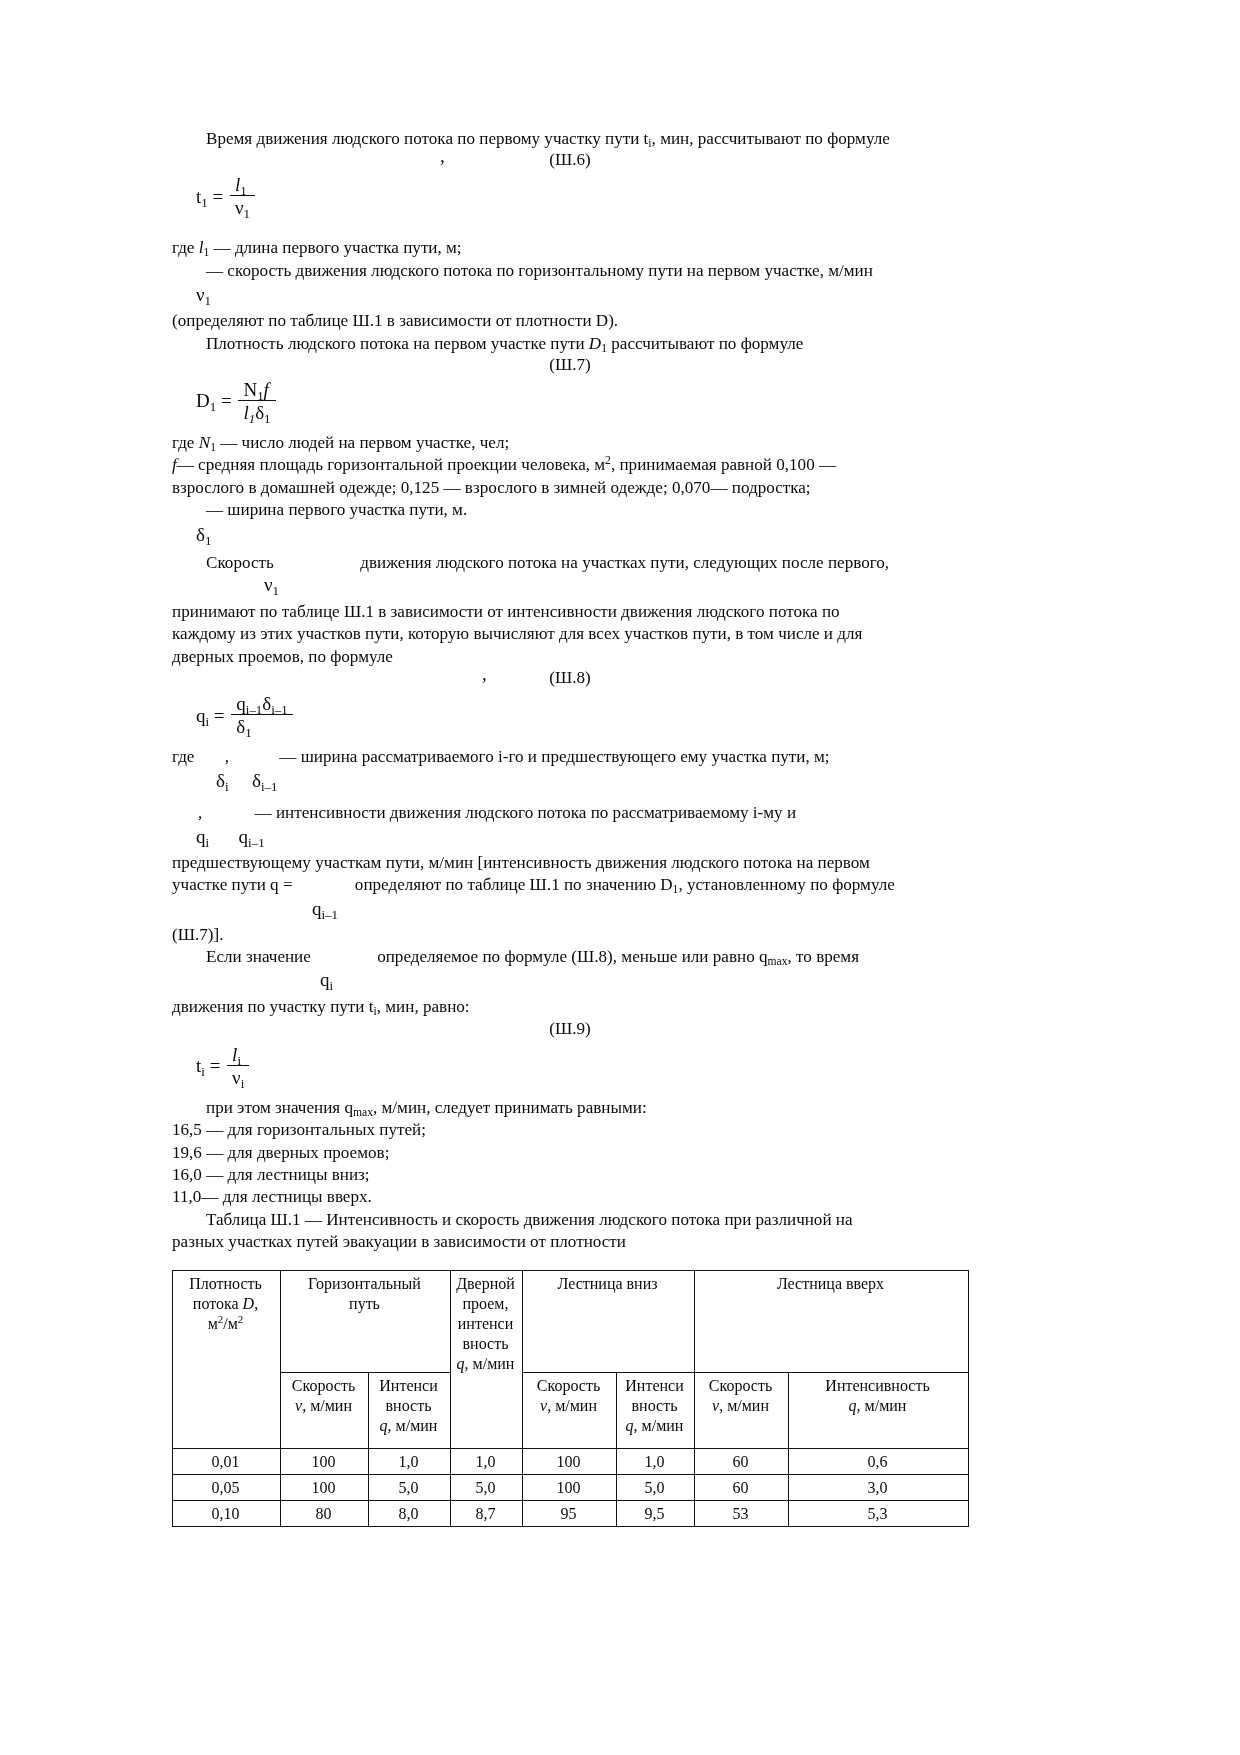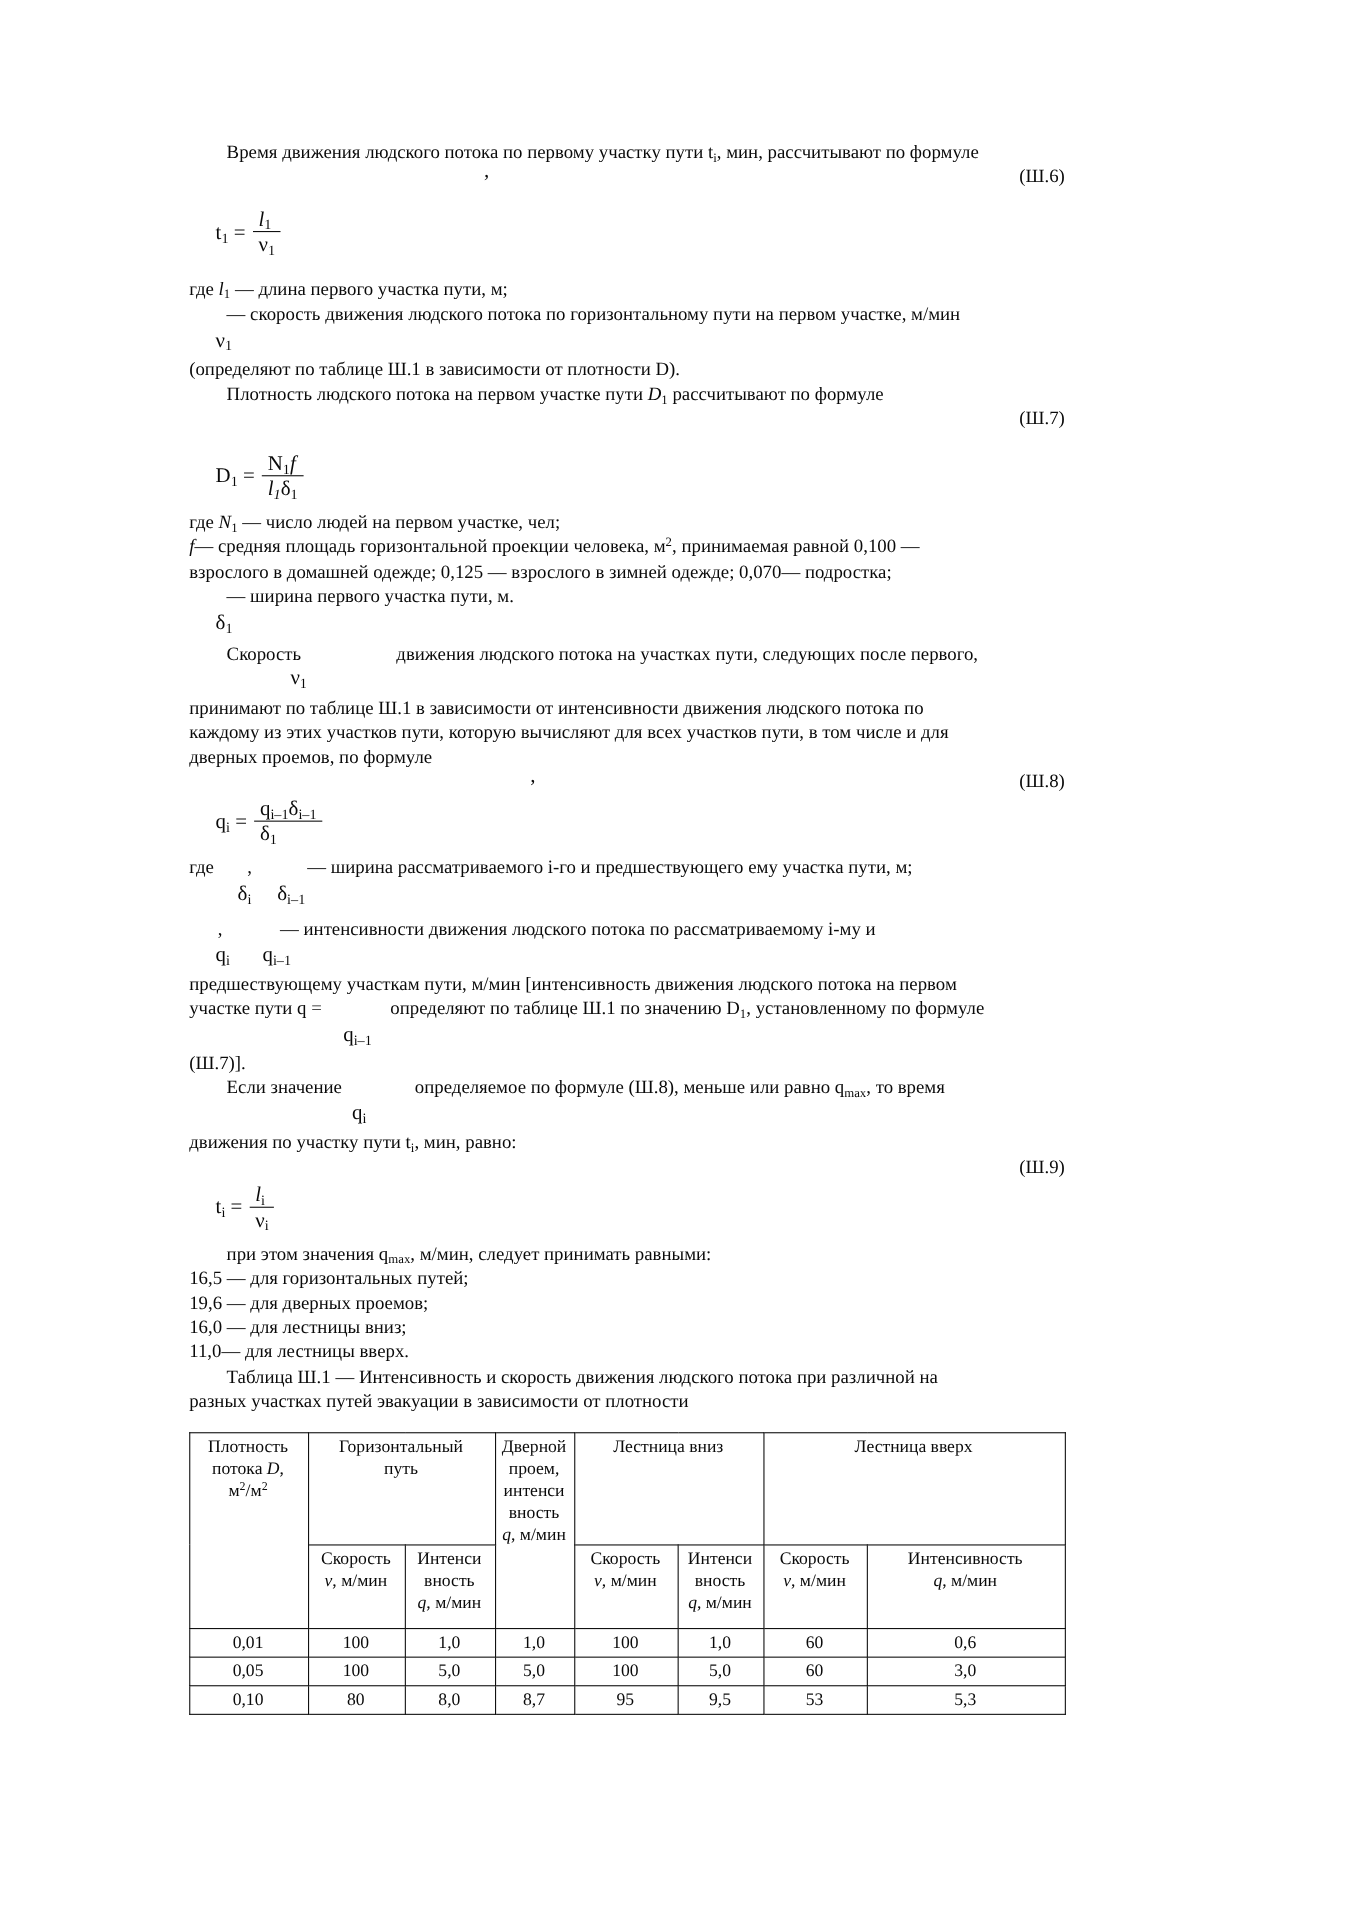--- a/index.html
+++ b/index.html
@@ -19,21 +19,21 @@
   }
   .para {
     font-size:17.1px;
     line-height:1.31;
     text-align:justify;
     text-justify:inter-word;
     margin:0;
   }
   .indent { text-indent:34px; }
   .noindent { text-indent:0; }
-  .eqnum { text-align:right; text-indent:0; font-size:17.1px; margin:0; }
+  .eqnum { text-align:center; text-indent:0; font-size:17.1px; margin:0; }
   sub  { font-size:0.68em; vertical-align:-0.28em; line-height:0; }
   sup  { font-size:0.68em; vertical-align:0.52em; line-height:0; }
   .it  { font-style:italic; }
 
   
   .formula {
     font-size:19px;
     line-height:1;
     margin:0;
     padding:0;
@@ -84,21 +84,21 @@
 </head>
 <body>
 
 <div class="page">
 
   <p class="para indent"><span>Время движения людского потока по первому участку пути t</span><sub>i</sub><span>, мин, рассчитывают по формуле</span></p>
 
   <div style="position:relative;">
     <p class="eqnum">(Ш.6)</p>
     <span class="orphan" style="left:268px; top:-4px;">,</span>
-    <p class="formula" style="margin-top:20px;">
+    <p class="formula" style="margin-top:5px;">
       <span class="fml-inner">
         <span class="lhs"><span>t</span><sub>1</sub></span>
         <span class="lhs">=</span>
         <span class="frac">
           <span class="num"><span class="it">l</span><sub>1</sub></span>
           <span class="den"><span>ν</span><sub>1</sub></span>
         </span>
       </span>
     </p>
   </div>
@@ -109,21 +109,21 @@
     <p class="para noindent" style="padding-left:34px;">— скорость движения людского потока по горизонтальному пути на первом участке, м/мин</p>
     <p class="formula" style="margin-top:3px;"><span class="fml-inner"><span>ν</span><sub>1</sub></span></p>
   </div>
 
   <p class="para noindent" style="margin-top:6px;">(определяют по таблице Ш.1 в зависимости от плотности D).</p>
 
   <p class="para indent"><span>Плотность людского потока на первом участке пути </span><span class="it">D</span><sub>1</sub><span> рассчитывают по формуле</span></p>
 
   <div style="position:relative;">
     <p class="eqnum">(Ш.7)</p>
-    <p class="formula" style="margin-top:22px;">
+    <p class="formula" style="margin-top:5px;">
       <span class="fml-inner">
         <span class="lhs"><span>D</span><sub>1</sub></span>
         <span class="lhs">=</span>
         <span class="frac">
           <span class="num"><span>N</span><sub>1</sub><span class="it">f</span></span>
           <span class="den"><span class="it">l</span><sub class="it">1</sub><span>δ</span><sub>1</sub></span>
         </span>
       </span>
     </p>
   </div>

